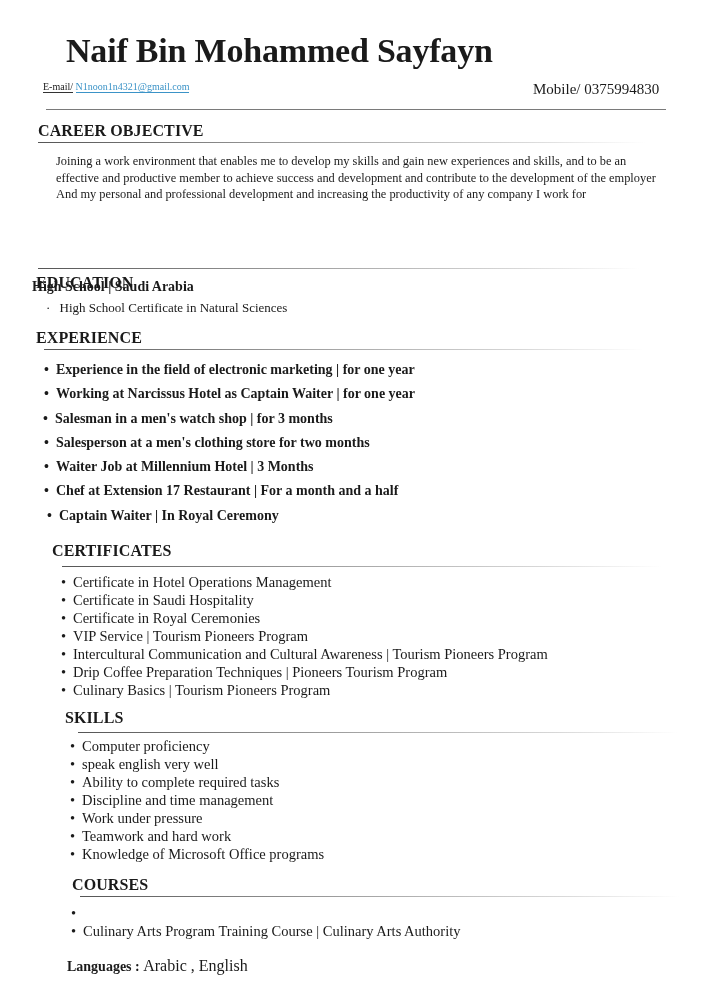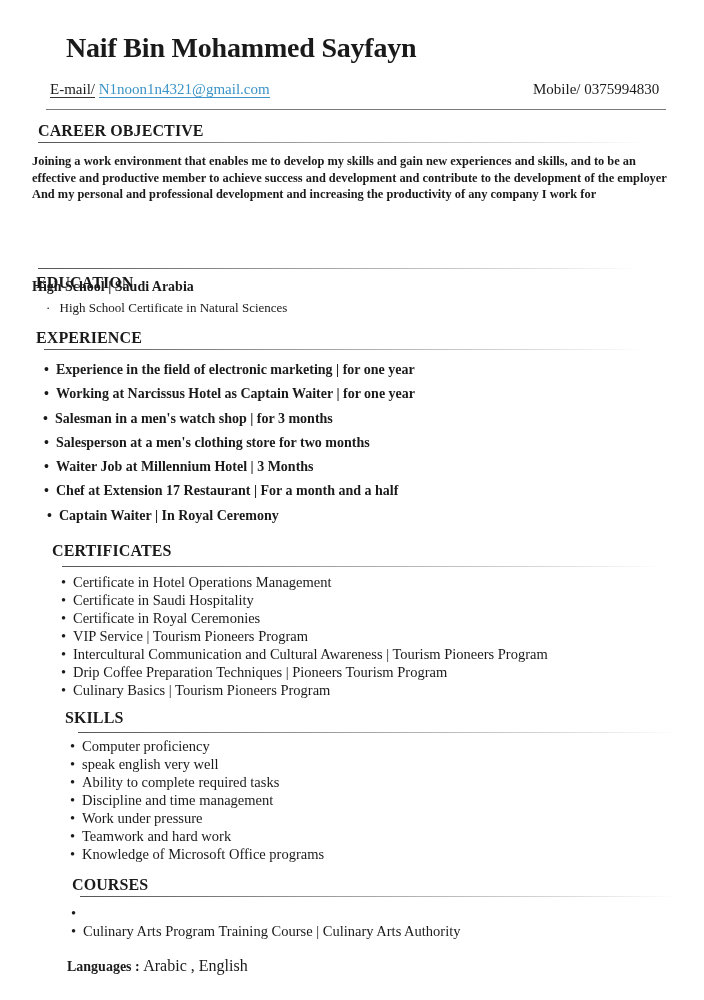--- a/index.html
+++ b/index.html
@@ -2,35 +2,35 @@
 <html><head>
 <meta charset="utf-8">
 <style>
   html, body { margin: 0; padding: 0; background: #ffffff; }
   body {
     width: 704px; height: 1000px; position: relative; overflow: hidden;
     font-family: "Liberation Serif", "DejaVu Serif", serif; color: #1a1a1a;
   }
   .abs { position: absolute; }
   .name {
-    left: 66px; top: 32px; font-size: 28px; font-weight: bold; letter-spacing: -0.2px;
+    left: 66px; top: 32px; font-size: 34px; font-weight: bold; letter-spacing: -0.2px;
     white-space: nowrap;
   }
-  .contact-left { left: 50px; top: 81px; font-size: 15px; white-space: nowrap; }
+  .contact-left { left: 43px; top: 81px; font-size: 10px; white-space: nowrap; }
   .contact-left .lbl { border-bottom: 1px solid #333; }
   .contact-left a { color: #3b93c7; text-decoration: none; border-bottom: 1px solid #3b93c7; }
   .contact-right { left: 533px; top: 81px; font-size: 15px; white-space: nowrap; }
   .top-rule { left: 46px; top: 109px; width: 620px; height: 0; border-top: 1px solid #7a7a7a; }
 
   .sec-title { font-size: 16px; font-weight: bold; white-space: nowrap; letter-spacing: 0.1px; }
   .sec-rule {
     height: 1px;
     background: linear-gradient(to right, #555 0%, #999 40%, #d8d8d8 80%, rgba(255,255,255,0) 100%);
   }
-  .para { font-size: 12.4px; font-weight: bold; line-height: 16.5px; white-space: nowrap; }
+  .para { font-size: 12.4px; font-weight: normal; line-height: 16.5px; white-space: nowrap; margin-left: 24px; }
 
   ul.list { list-style: none; margin: 0; padding: 0; }
   ul.list li { position: relative; white-space: nowrap; }
   ul.list li .dot { position: absolute; left: -12px; }
 
   .exp li { font-size: 14px; font-weight: bold; height: 24.3px; line-height: 20px; }
   .reg li { font-size: 14.5px; height: 18px; line-height: 18px; }
   .edu-head { font-size: 14px; font-weight: bold; white-space: nowrap; }
   .edu-item { font-size: 13px; white-space: nowrap; }
   .lang { font-size: 14px; white-space: nowrap; }

